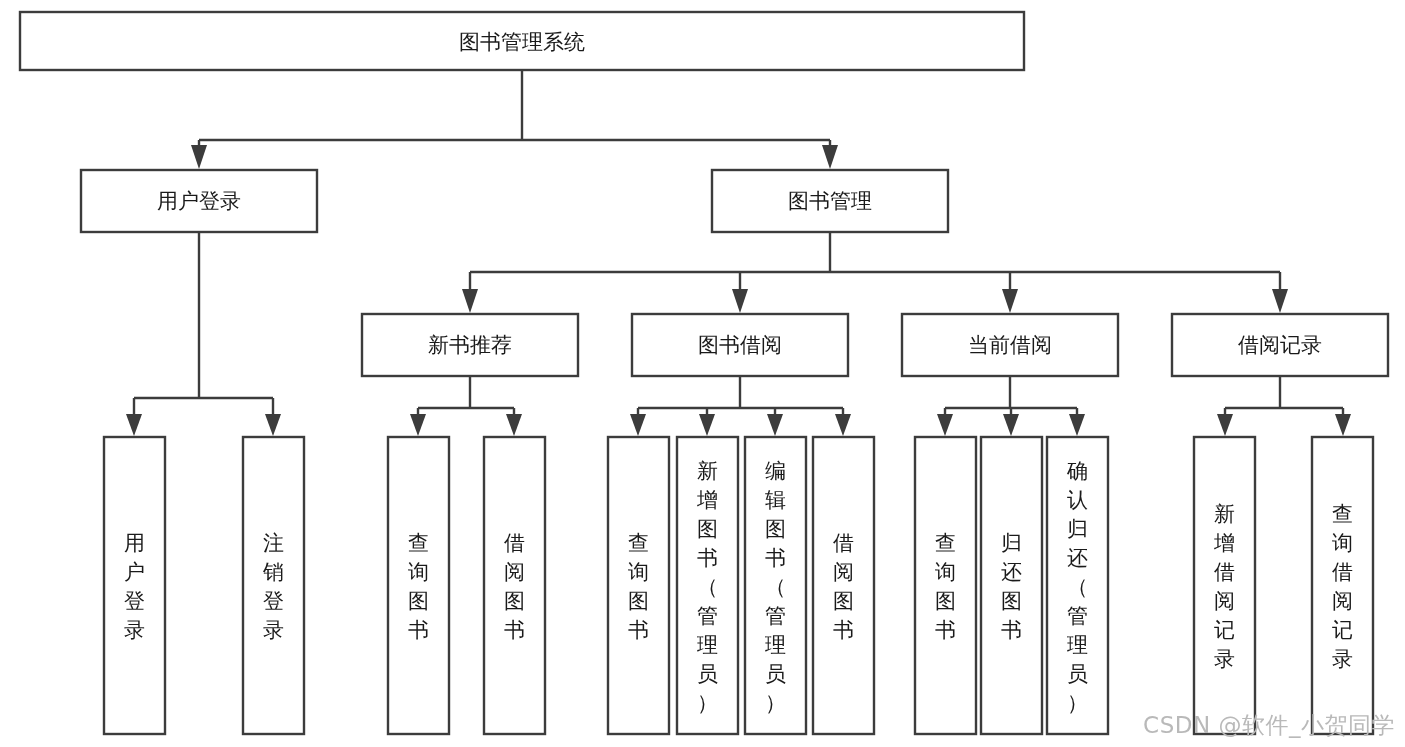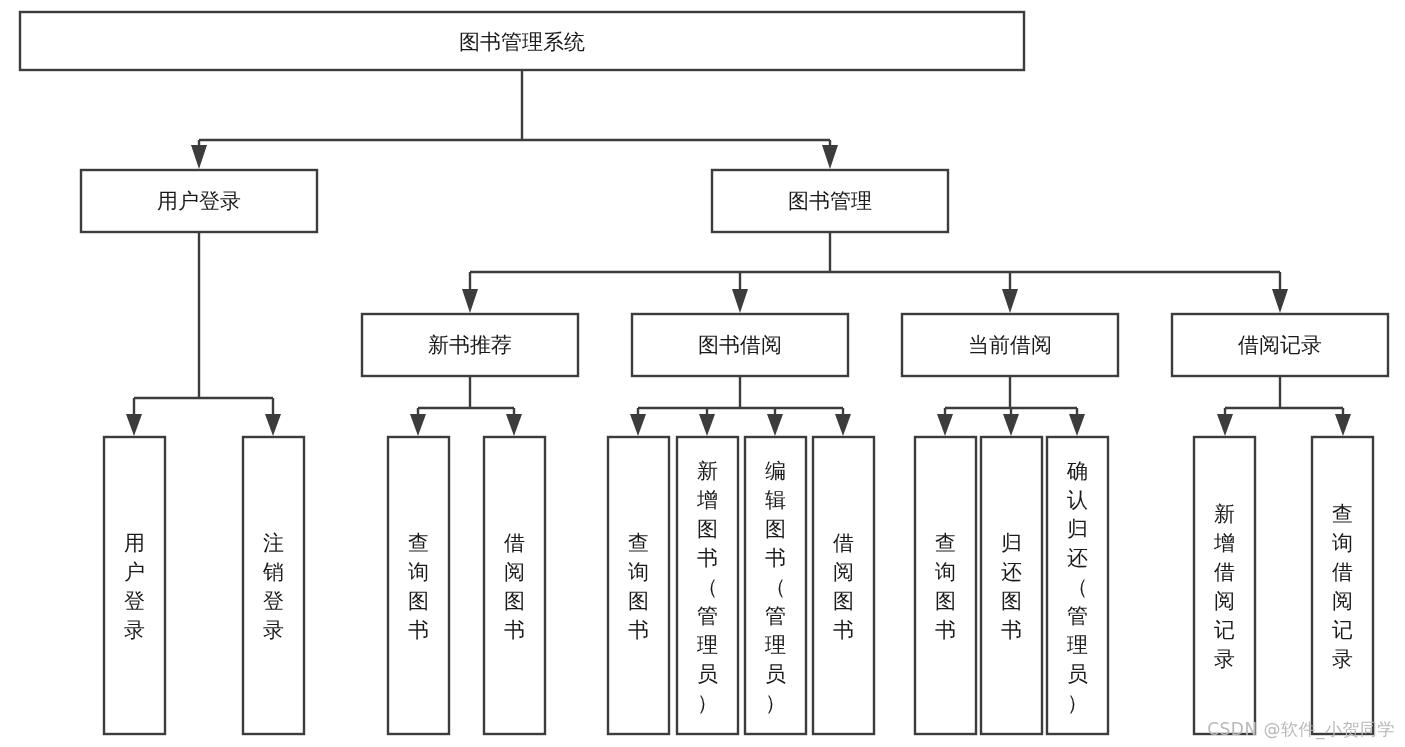--- a/index.html
+++ b/index.html
@@ -45,21 +45,21 @@
   }
   .edge-arrow {
     fill: #3c3c3c;
     stroke: none;
   }
   .watermark {
     position: absolute;
     right: 10px;
     bottom: 6px;
     font-family: "DejaVu Sans", "Liberation Sans", sans-serif;
-    font-size: 17px;
+    font-size: 23px;
     color: #b9b9b9;
     white-space: nowrap;
     pointer-events: none;
     letter-spacing: 0.5px;
   }
 </style>
 </head>
 <body>
 
 <svg id="diagram" viewBox="0 0 1405 747" xmlns="http://www.w3.org/2000/svg">

